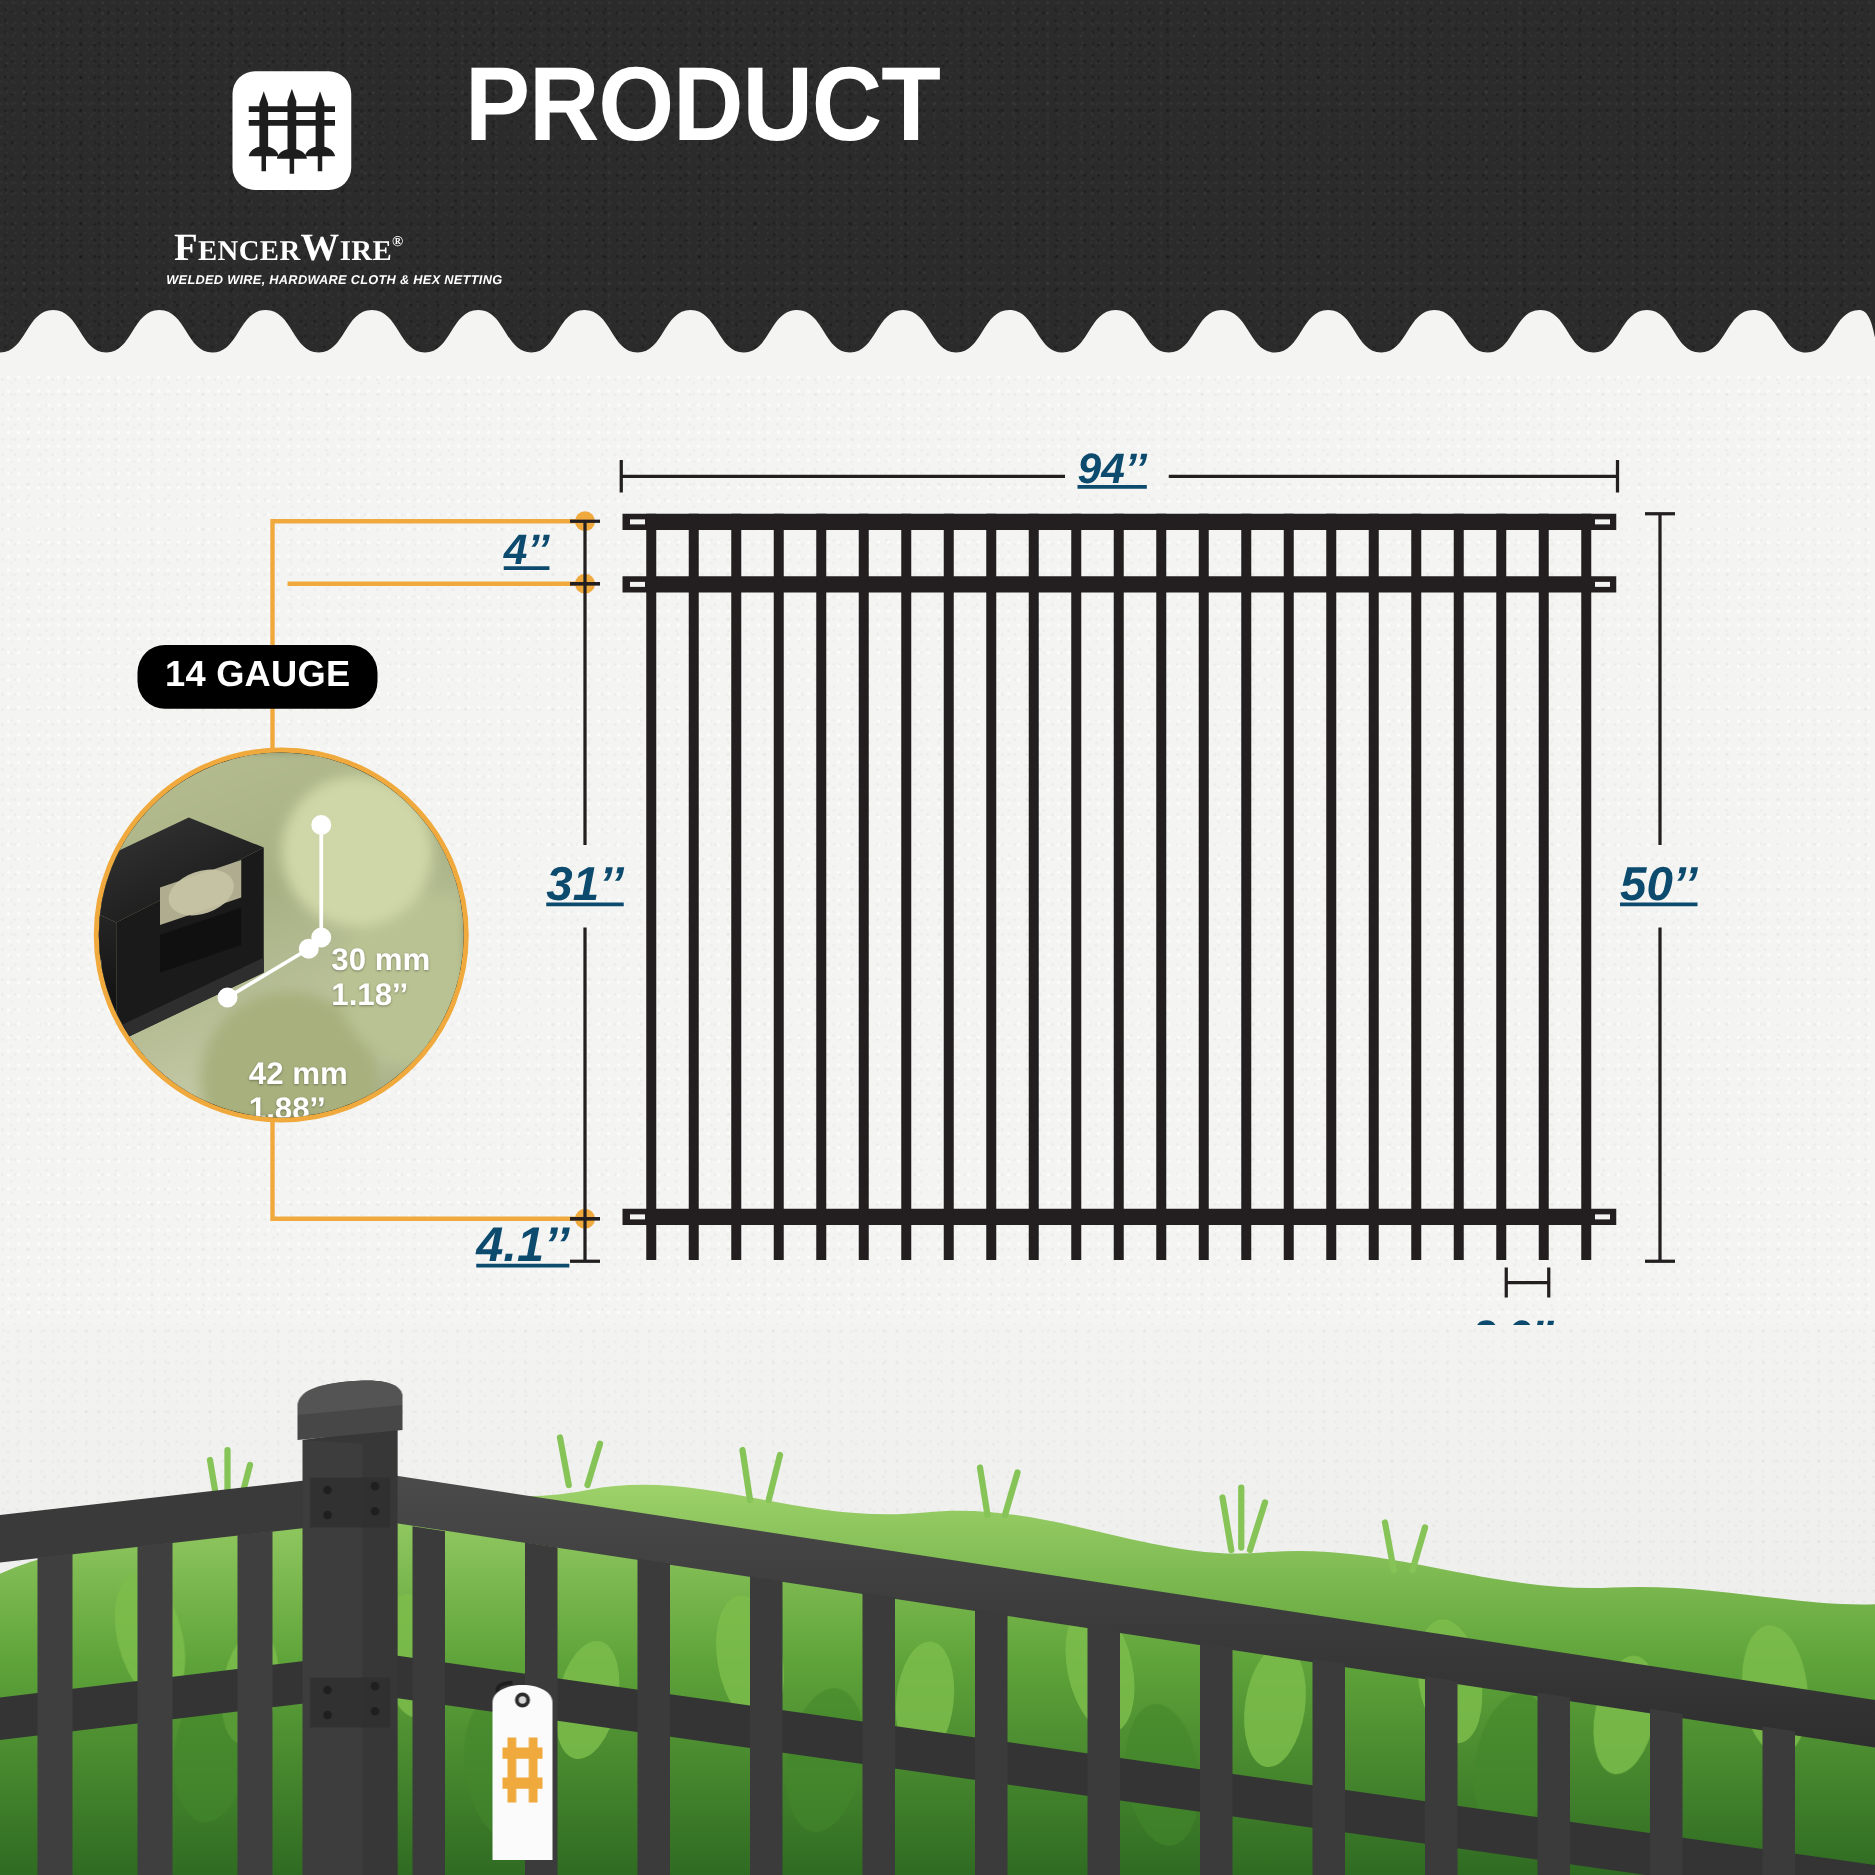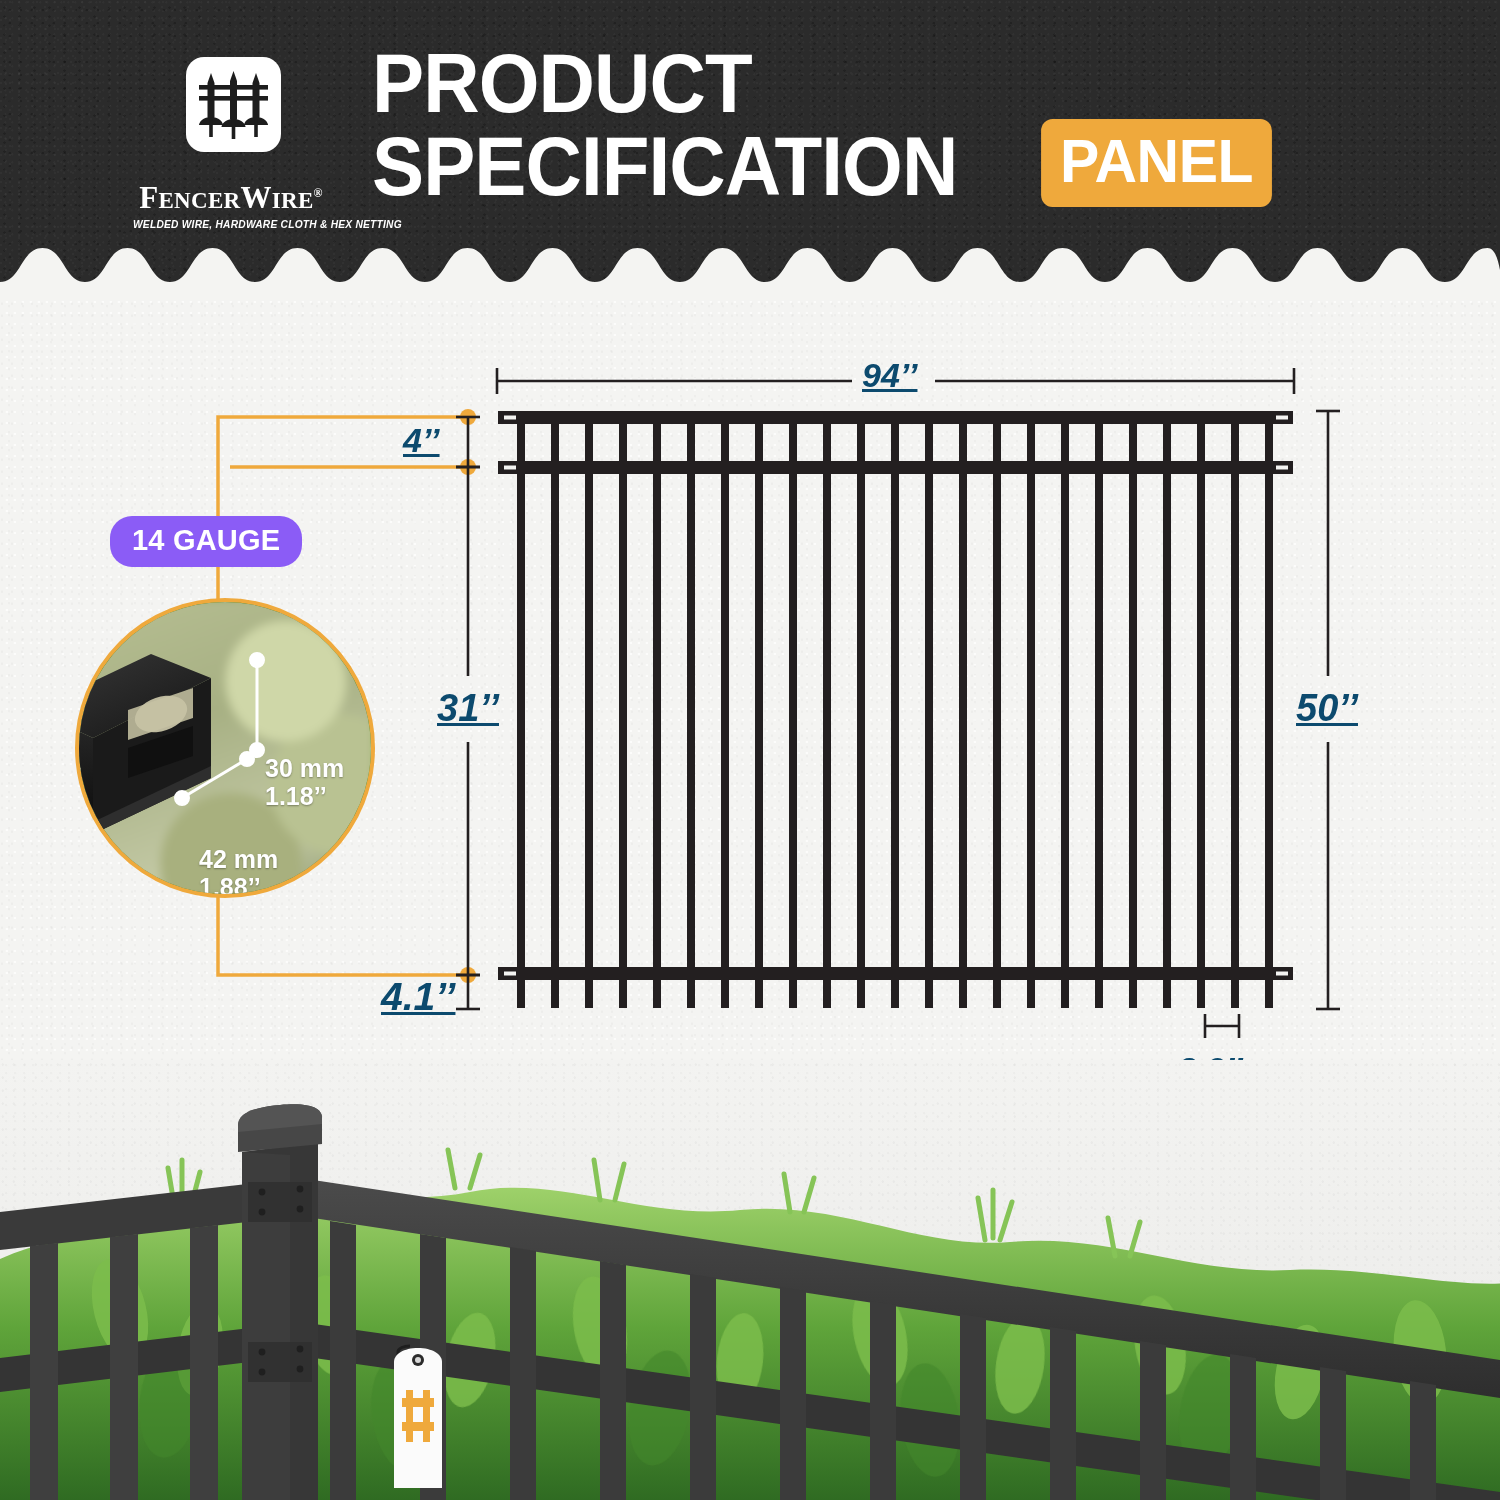--- a/index.html
+++ b/index.html
@@ -79,30 +79,30 @@
       radial-gradient(circle at 85% 18%, rgba(255,255,255,.7) 0 1px, transparent 1.5px);
     background-size:10px 12px, 14px 9px, 8px 11px;
     pointer-events:none;
   }
 
   .svgfull { position:absolute; left:0; top:0; width:1500px; height:1500px; overflow:visible; }
 
   
   .gauge-badge {
     position:absolute; left:110px; top:516px;
-    background:#8b5cf6; color:#fff; border-radius:22px;
+    background:#000000; color:#fff; border-radius:22px;
     font-size:29px; font-weight:700; letter-spacing:.2px;
     padding:8px 22px 10px 22px; white-space:nowrap;
   }
 
   
   .inset {
     position:absolute; left:75px; top:598px; width:300px; height:300px;
     border-radius:50%; border:4px solid #efa93c; overflow:hidden;
-    background:#4d7c0f;
+    background:#000000;
   }
   .inset-bg {
     position:absolute; inset:-6px;
     background:
       radial-gradient(circle at 70% 28%, #cfd7a8 0 60px, transparent 61px),
       radial-gradient(circle at 88% 62%, #b9c292 0 70px, transparent 71px),
       radial-gradient(circle at 52% 88%, #a8b07e 0 70px, transparent 71px),
       linear-gradient(160deg,#b7bf93 0%, #a7b083 40%, #c2c8a4 75%, #8e9a6d 100%);
     filter:blur(5px);
   }
@@ -169,24 +169,20 @@
             <rect x="68.2" y="62" width="3.6" height="18"></rect>
           </g>
         </svg>
       </div>
       <div class="brand-name"><span>F</span><span class="sm">ENCER</span><span>W</span><span class="sm">IRE</span><span class="brand-reg">®</span></div>
       <div class="brand-tag">WELDED WIRE, HARDWARE CLOTH &amp; HEX NETTING</div>
     </div>
 
     <div class="title-wrap">
       <div class="title-line">PRODUCT</div>
-      <div class="title-row2">
-        <div class="title-line">SPECIFICATION</div>
-        <div class="panel-badge">PANEL</div>
-      </div>
     </div>
 
     <svg class="wave" viewBox="0 0 1500 60" preserveAspectRatio="none">
       <path d="M0,60 L0,40
                C 21,40 21,6 42.5,6 C 64,6 64,40 85,40
                C 106,40 106,6 127.5,6 C 149,6 149,40 170,40
                C 191,40 191,6 212.5,6 C 234,6 234,40 255,40
                C 276,40 276,6 297.5,6 C 319,6 319,40 340,40
                C 361,40 361,6 382.5,6 C 404,6 404,40 425,40
                C 446,40 446,6 467.5,6 C 489,6 489,40 510,40

